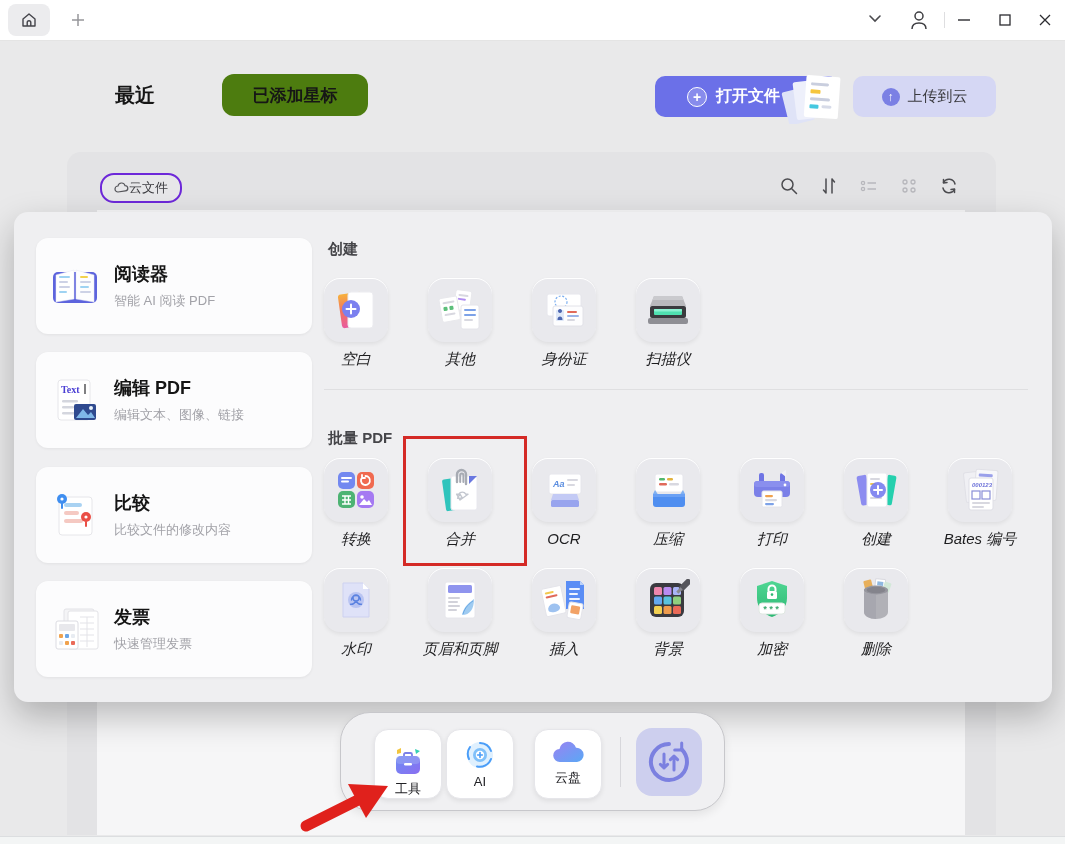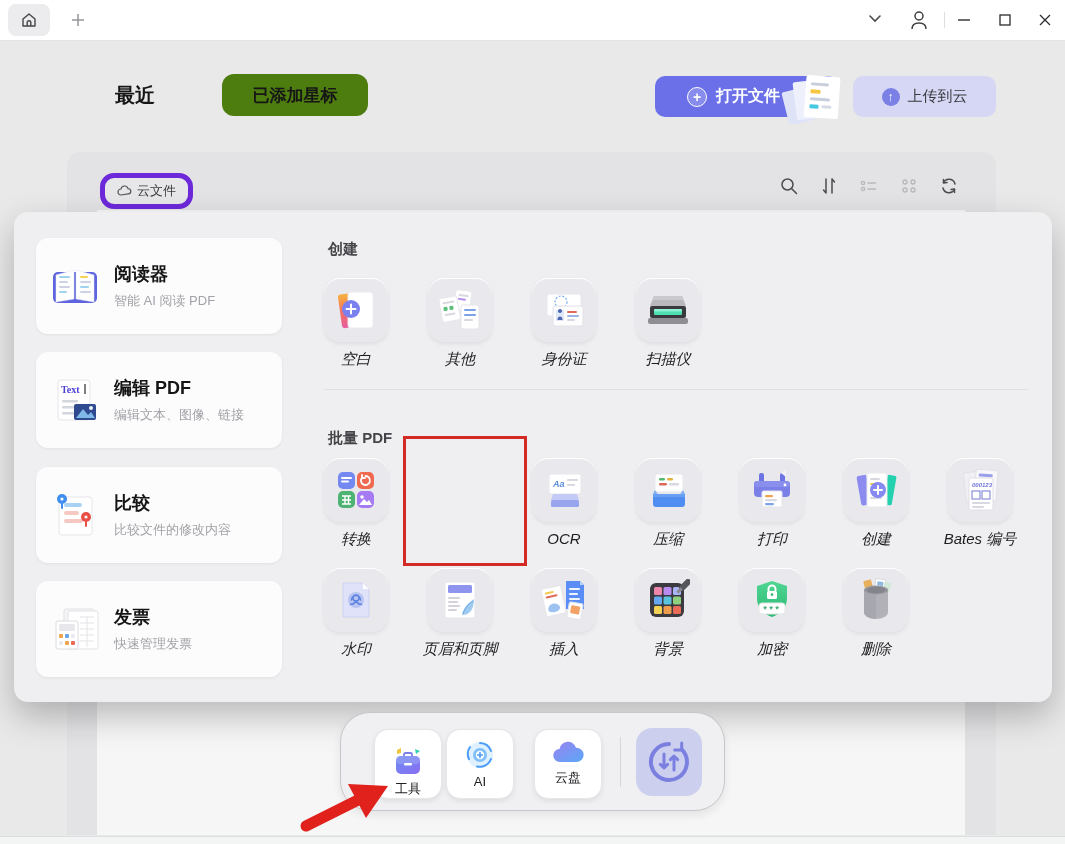--- a/index.html
+++ b/index.html
@@ -20,28 +20,28 @@
             color:#fff;font-size:16px;font-weight:bold;gap:9px;}
   .btn-upload{left:853px;top:76px;width:143px;height:41px;background:#d5d7f4;border-radius:10px;
             display:flex;align-items:center;justify-content:center;gap:8px;color:#3a3a3e;font-size:15px;}
   .plus-circle{width:18px;height:18px;border-radius:50%;background:#ffffff33;border:1.6px solid #fff;color:#fff;
             display:flex;align-items:center;justify-content:center;font-size:14px;font-weight:bold;line-height:1;}
   .up-circle{width:18px;height:18px;border-radius:50%;background:#7b80e4;color:#fff;display:flex;align-items:center;
             justify-content:center;font-size:12px;font-weight:bold;line-height:1;}
   
   .file-card{left:67px;top:152px;width:929px;height:683px;background:#e3e3e5;border-radius:14px 14px 0 0;}
   .file-card-inner{left:30px;top:58px;width:868px;height:625px;background:#f6f6f7;}
-  .chip{left:33px;top:21px;height:26px;padding:0 12px;border:5px solid #6d28d9;border-radius:14px;
-        display:flex;align-items:center;gap:5px;font-size:13px;color:#3c3c40;background:#e7e7e9;}
+  .chip{left:33px;top:21px;height:26px;padding:0 12px;border:2px solid #6d28d9;border-radius:14px;
+        display:flex;align-items:center;font-size:13px;color:#3c3c40;background:#e7e7e9;}
   .ft-ic{top:24px;width:20px;height:20px;color:#4c4c50;}
   .ft-dim{color:#b7b7bc;}
   
   .panel{left:14px;top:212px;width:1038px;height:490px;background:#efeff1;border-radius:14px;
          box-shadow:0 14px 34px rgba(0,0,0,.25);}
-  .lcard{left:22px;width:246px;height:96px;background:#fcfcfd;border-radius:12px;
+  .lcard{left:22px;width:276px;height:96px;background:#fcfcfd;border-radius:12px;
          box-shadow:0 1px 3px rgba(0,0,0,.06);display:flex;align-items:center;padding:0 14px;box-sizing:border-box;gap:14px;}
   .lcard .t{font-size:18px;font-weight:bold;color:#151515;margin-bottom:6px;}
   .lcard .s{font-size:13px;color:#a2a2a8;}
   .sec-label{font-size:15px;font-weight:bold;color:#454549;}
   .tile{width:104px;display:flex;flex-direction:column;align-items:center;font-style:italic;}
   .tile-box{width:64px;height:64px;background:#e9e9ed;border-radius:16px;box-shadow:0 2px 4px rgba(0,0,0,.07),inset 0 1px 0 #fff;
             display:flex;align-items:center;justify-content:center;}
   .tile-label{margin-top:8px;font-size:15px;color:#1d1d1f;white-space:nowrap;}
   .divider-h{height:1px;background:#dfdfe1;}
   .hl-box{left:389px;top:224px;width:118px;height:124px;border:3px solid #d42a26;background:transparent;}
@@ -344,20 +344,35 @@
         <rect x="1" y="20" width="17" height="17" rx="5" fill="#4db373"></rect>
         <path d="M5 25 H14 M5 29 H14 M5 33 H14 M8 25 V33 M11.5 25 V33" stroke="#fff" stroke-width="1.4"></path>
         <rect x="20" y="20" width="17" height="17" rx="5" fill="#a57af2"></rect>
         <circle cx="25" cy="26" r="1.8" fill="#fff"></circle>
         <path d="M22 34 L27 28 L30 31 L32 29 L35 34 Z" fill="#fff"></path>
       </svg>
     </div>
     <div class="tile-label">转换</div>
   </div>
 
+  <div class="abs tile" style="left:394px;top:246px;">
+    <div class="tile-box">
+      <svg width="42" height="44" viewBox="0 0 42 44">
+        <g transform="rotate(-8 16 26)">
+            <rect x="5" y="10" width="26" height="32" rx="2" fill="#2fc4bc"></rect>
+          </g>
+        <rect x="12" y="8" width="26" height="34" rx="2" fill="#ffffff" stroke="#e8e8ee"></rect>
+        <path d="M38 8 L38 16 L30 16 Z" fill="#6a78e0" transform="rotate(180 34 12)"></path>
+        <path d="M21 32 l-3.4-5.8 h2.2 a4 4 0 0 1 7 0 h2.2 Z M21 26 l2.4 4.2 h-4.8 Z" fill="none" stroke="#c3c7cf" stroke-width="1.4" stroke-linejoin="round"></path>
+        <path d="M18 14 V6.5 a4.5 4.5 0 0 1 9 0 V16" fill="none" stroke="#a7abb3" stroke-width="2.4" stroke-linecap="round"></path>
+        <path d="M21.2 14 V7 a1.6 1.6 0 0 1 3.2 0 V14" fill="none" stroke="#a7abb3" stroke-width="2" stroke-linecap="round"></path>
+      </svg>
+    </div>
+    <div class="tile-label">合并</div>
+  </div>
 
   <div class="abs tile" style="left:498px;top:246px;">
     <div class="tile-box">
       <svg width="42" height="40" viewBox="0 0 42 40">
         <rect x="6" y="4" width="32" height="20" rx="2" fill="#ffffff" stroke="#e6e6ec"></rect>
         <text x="10" y="17" font-size="9" font-weight="bold" fill="#5a8de0">Aa</text>
         <rect x="24" y="9" width="11" height="2" rx="1" fill="#d8d8e0"></rect>
         <rect x="24" y="14" width="8" height="2" rx="1" fill="#d8d8e0"></rect>
         <path d="M10 24 H34 L36 30 H8 Z" fill="#c3caf5"></path>
         <rect x="8" y="30" width="28" height="7" rx="1.5" fill="#98a4ee"></rect>

